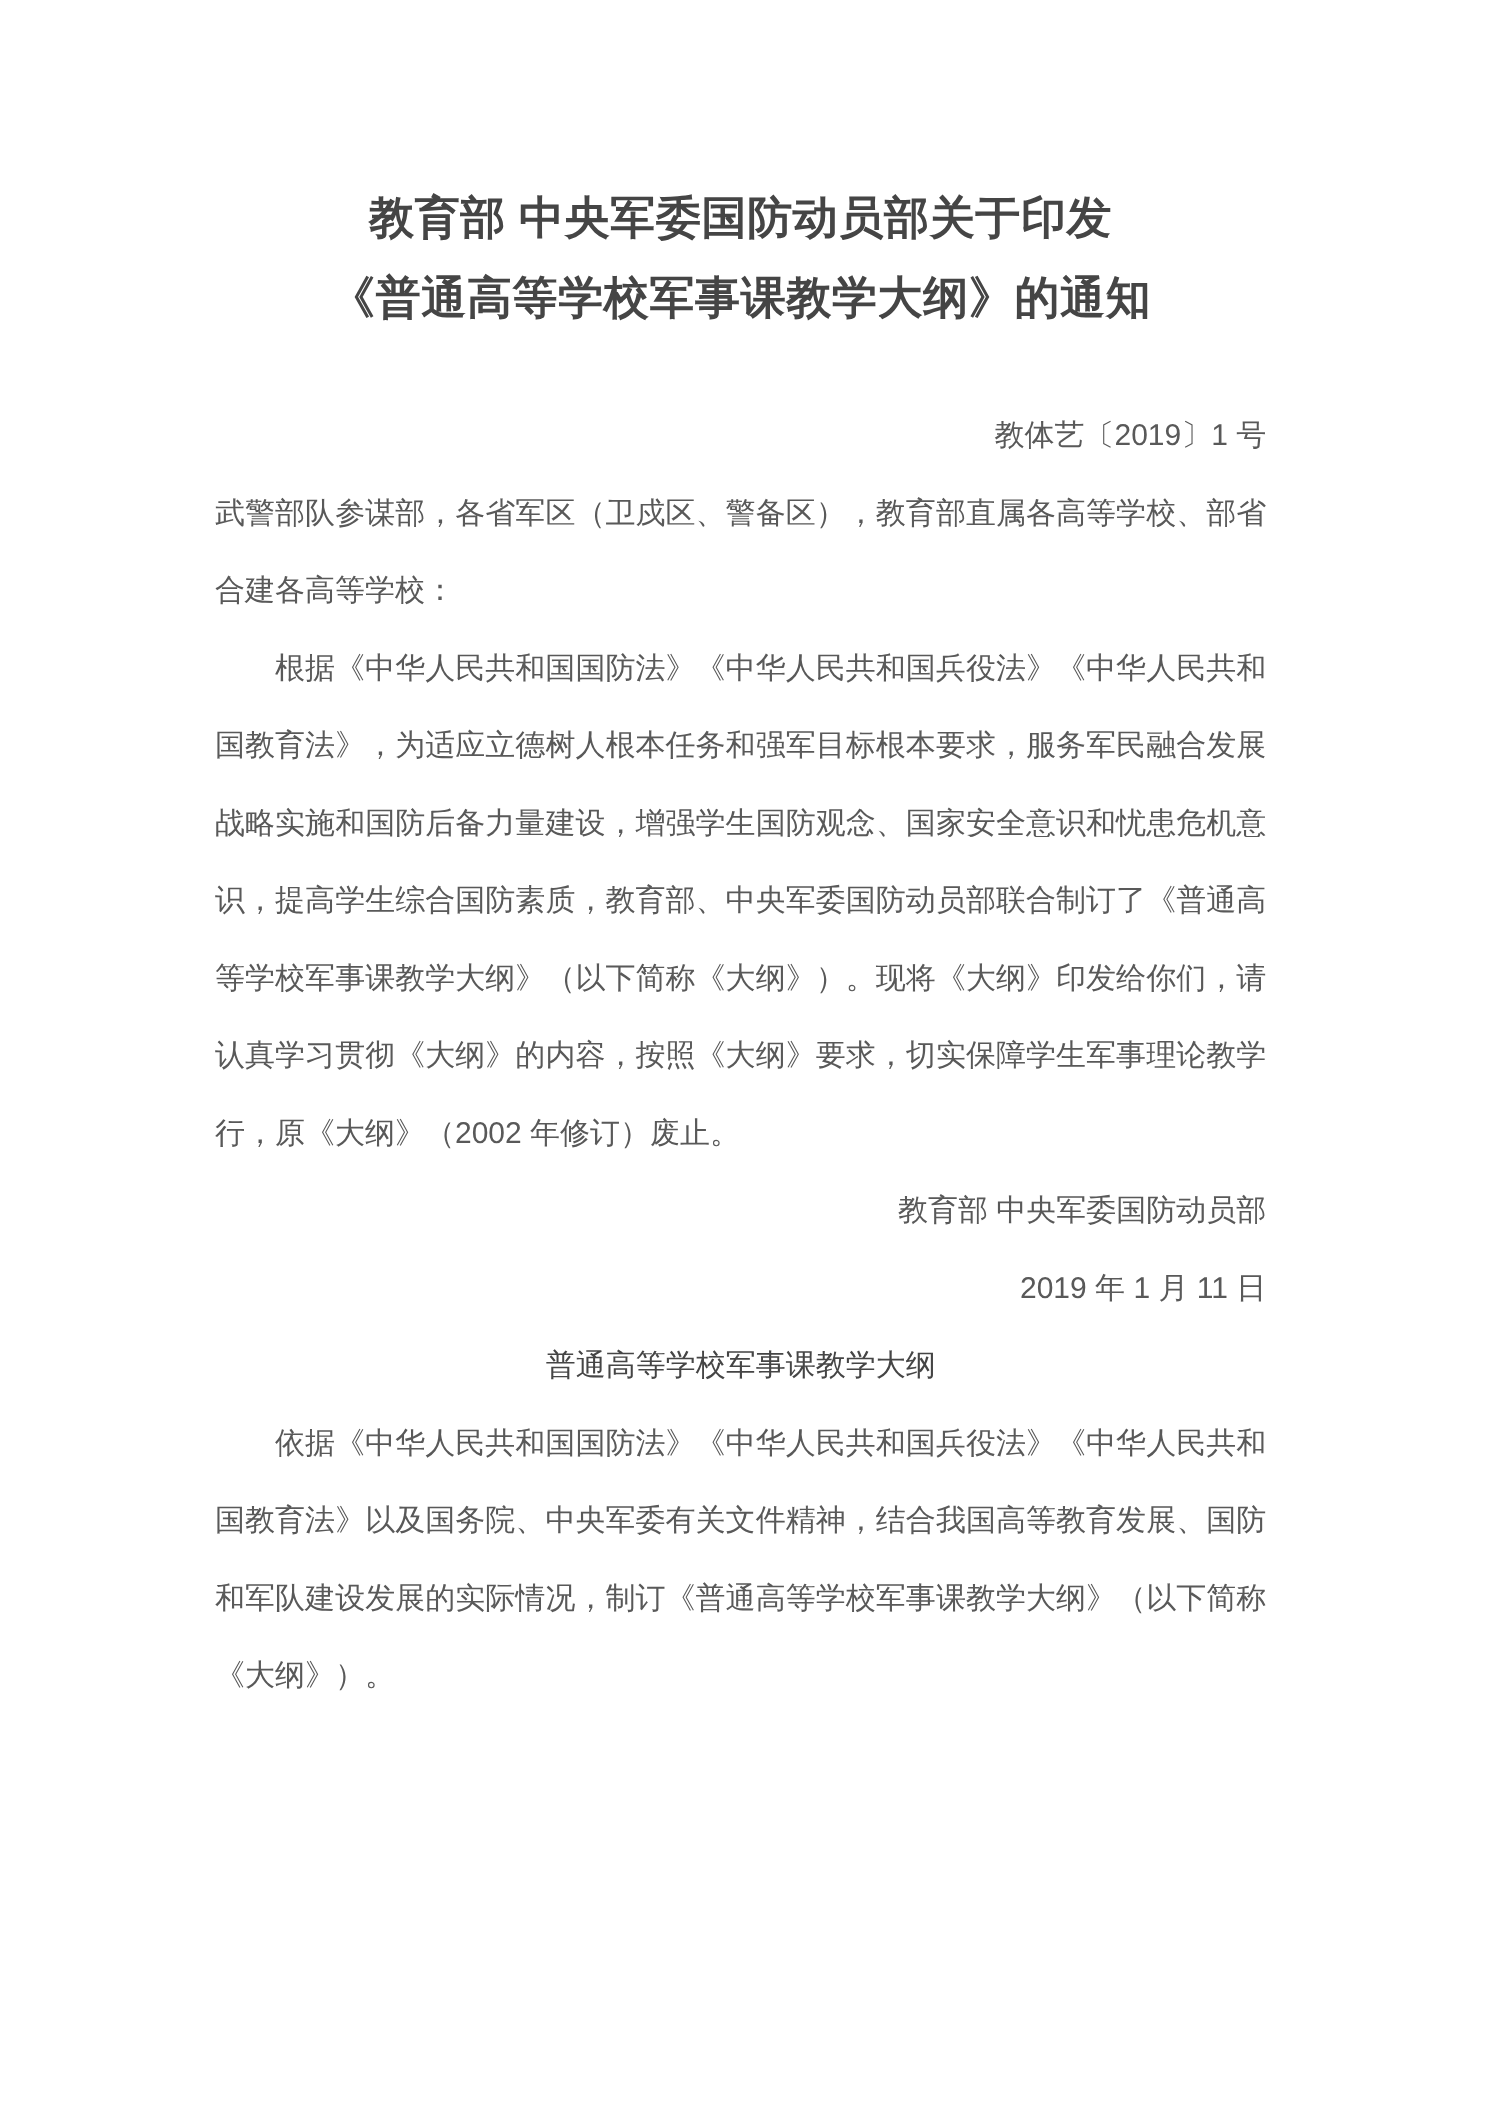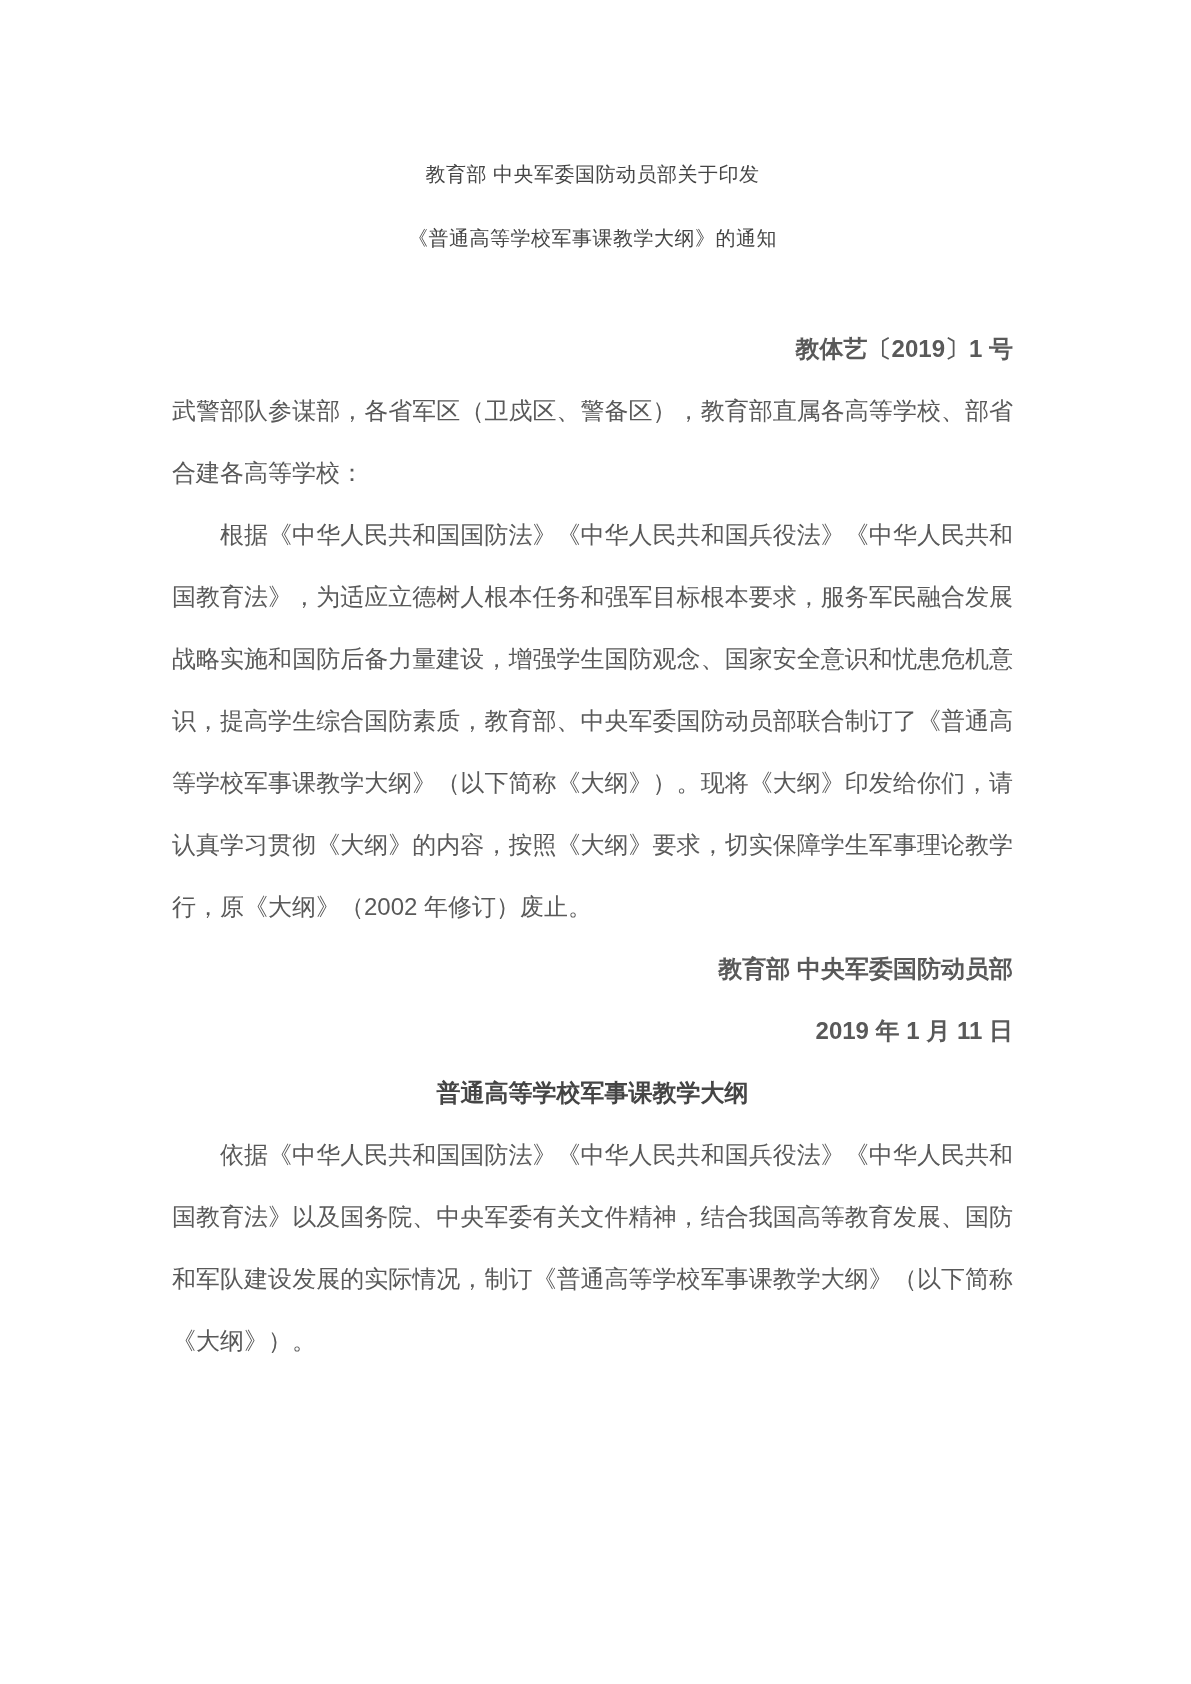--- a/index.html
+++ b/index.html
@@ -16,22 +16,22 @@
     font-family: "Liberation Sans", sans-serif;
   }
   .content {
     margin-left: 172px;
     width: 841px;
   }
   .title-block {
     padding-top: 142px;
   }
   .title-line {
-    font-size: 20px;
-    font-weight: normal;
+    font-size: 36px;
+    font-weight: bold;
     color: #454545;
     line-height: 64px;
     text-align: center;
     letter-spacing: 0.5px;
   }
   .doc-number {
     margin-top: 48px;
   }
   .line {
     font-size: 24px;
@@ -46,26 +46,25 @@
   }
   .endline {
     text-align: left;
     text-align-last: left;
   }
   .indent {
     text-indent: 2em;
   }
   .right {
     text-align-last: right;
-    font-weight: bold;
   }
   .center-bold {
     text-align: center;
     text-align-last: center;
-    font-weight: bold;
+    font-weight: normal;
     color: #454545;
   }
 </style>
 </head>
 <body>
 
 <div class="page">
   <div class="content">
 
     <div class="title-block">

